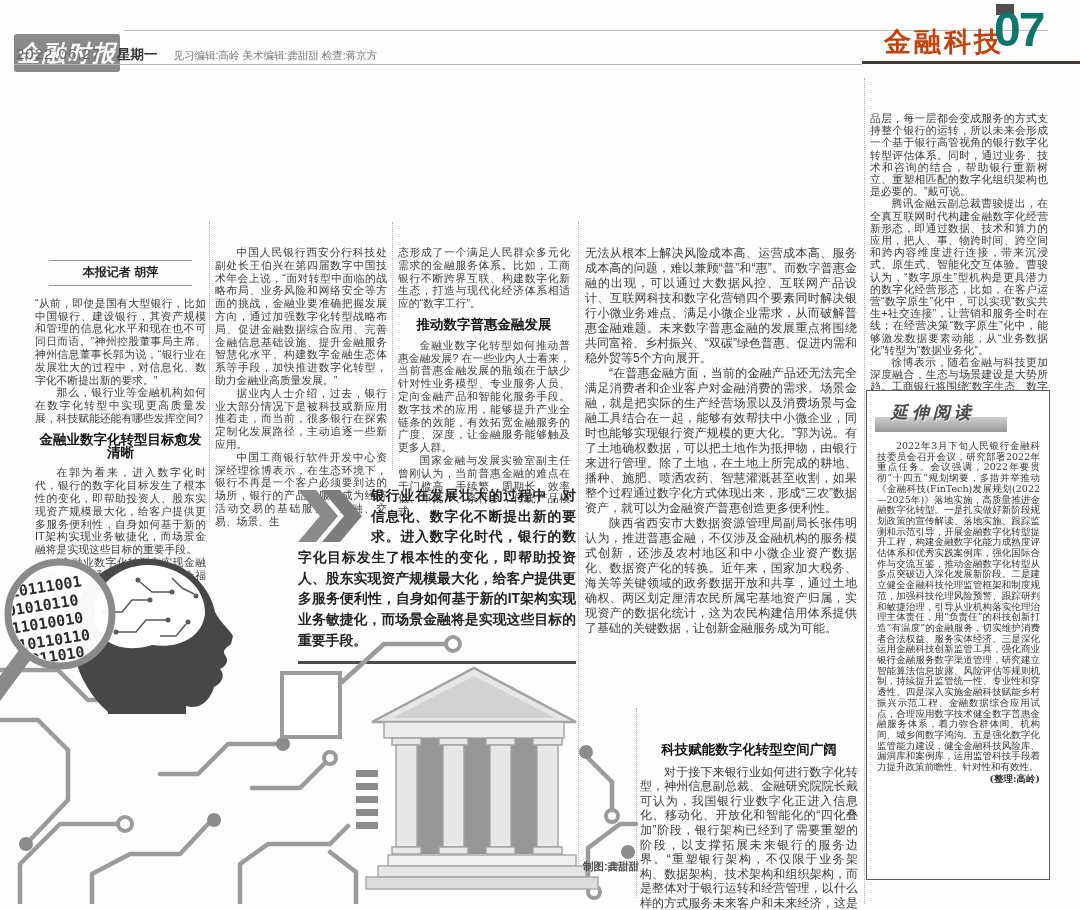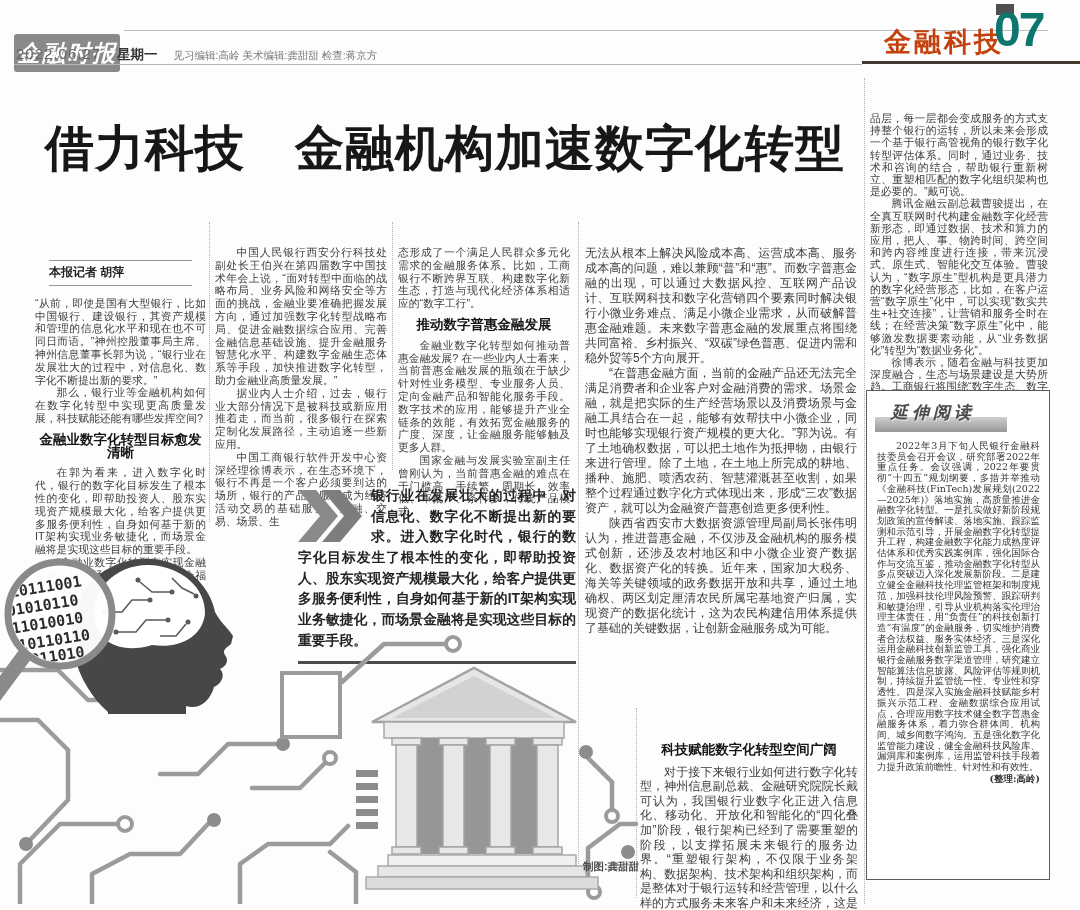--- a/index.html
+++ b/index.html
@@ -30,21 +30,21 @@
   .col{position:absolute;text-align:justify;color:#3d3d3d;font-size:10.8px;line-height:12.8px;margin-top:28px;}
   .col1{left:35px;top:218px;width:171px;}
   .col2{left:215px;top:218px;width:172px;}
   .col3{left:398px;top:218px;width:172px;}
   .col4a{left:585px;top:218px;width:272px;font-size:12px;line-height:15px;}
   .col4b{left:640px;top:706px;width:218px;font-size:12px;line-height:14.6px;}
   .col5{left:870px;top:84px;width:178px;line-height:12.2px;}
   .para{margin:0;text-indent:2em;}
   .para.cont{text-indent:0;}
   .subhead{margin:9px 0 7px;text-align:center;font-size:13.5px;font-weight:800;color:#151515;text-indent:0;}
-  .byline{margin:14px 14px 11px;padding:5px 0 6px;font-size:12px;font-weight:600;color:#222;
+  .byline{margin:14px 14px 11px;padding:5px 0 6px;text-align:center;font-size:12px;font-weight:600;color:#222;
           border-top:1px solid #979797;border-bottom:1px solid #979797;}
 
   
   .vsep{position:absolute;width:0;border-left:1px dotted #b3b3b3;}
   .sep1{left:209px;top:222px;height:300px;}
   .sep2{left:392px;top:222px;height:248px;}
   .sep3{left:578px;top:222px;height:660px;}
   .sep4{left:864px;top:78px;height:826px;}
   .sep5{left:636px;top:708px;height:190px;}
 
@@ -79,21 +79,20 @@
     <span class="date">2022.06.27</span>
     <span class="weekday">星期一</span>
     <span class="staff">见习编辑:高岭  美术编辑:龚甜甜  检查:蒋京方</span>
   </div>
   <div class="abs header-rule"></div>
   <div class="abs section-rule"></div>
   <div class="abs section-title">金融科技</div>
   <div class="abs page-chip"></div>
   <div class="abs page-num">07</div>
 
-  <h1 class="abs headline">借力科技　金融机构加速数字化转型</h1>
 
   <div class="vsep sep1"></div>
   <div class="vsep sep2"></div>
   <div class="vsep sep3"></div>
   <div class="vsep sep4"></div>
   <div class="vsep sep5"></div>
 
   <div class="col col1">
     <div class="byline">本报记者 胡萍</div>
     <p class="para cont">“从前，即使是国有大型银行，比如中国银行、建设银行，其资产规模和管理的信息化水平和现在也不可同日而语。”神州控股董事局主席、神州信息董事长郭为说，“银行业在发展壮大的过程中，对信息化、数字化不断提出新的要求。”</p>

